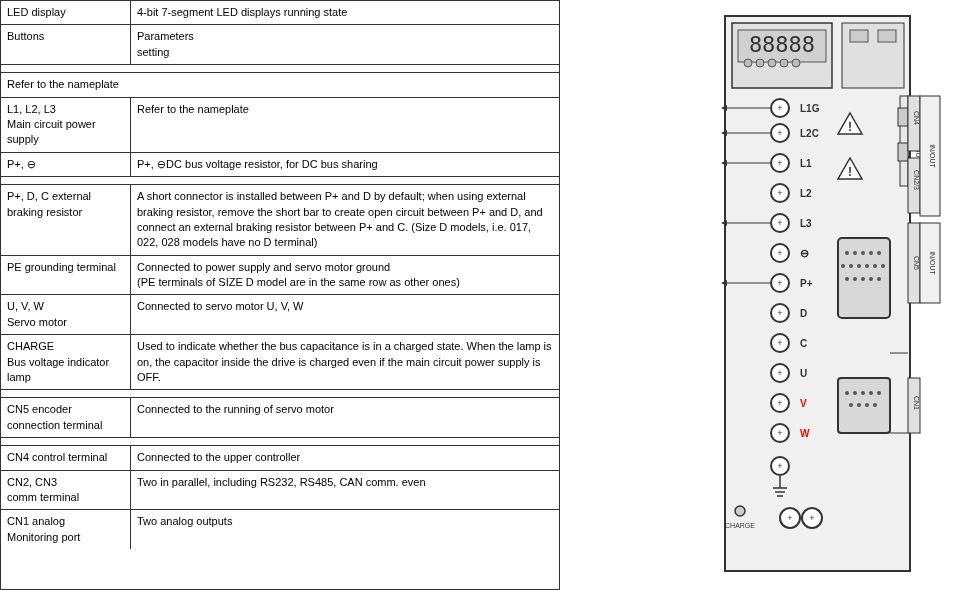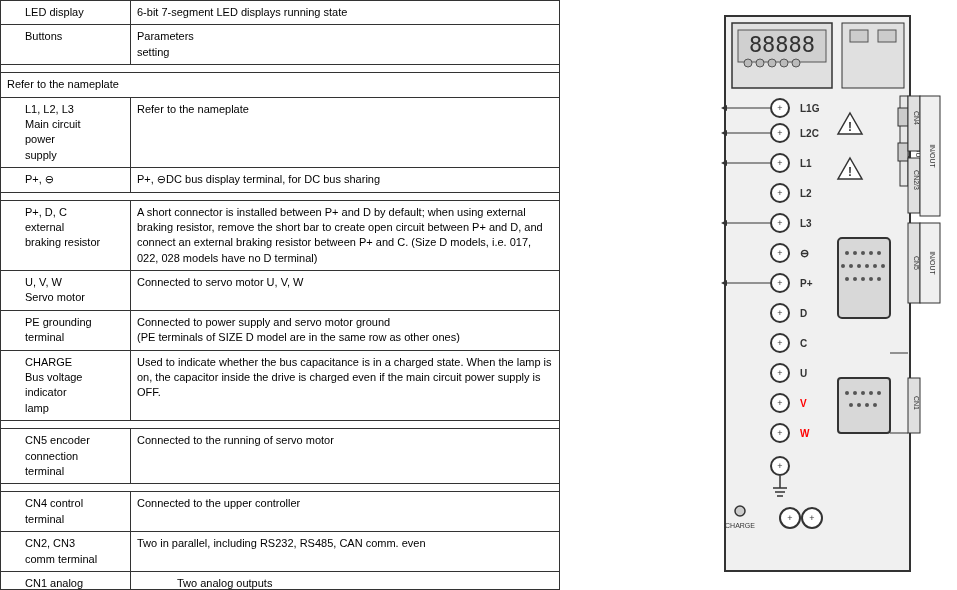--- a/index.html
+++ b/index.html
@@ -19,26 +19,25 @@
       display: flex;
       flex-direction: column;
     }
     .table-row {
       display: flex;
       flex-direction: row;
       border-bottom: 1px solid #333;
     }
     .table-row:last-child {
       border-bottom: none;
-      gap: 40px;
     }
     .cell-label {
       width: 130px;
       min-width: 130px;
-      padding: 4px 24px;
+      padding: 4px 6px;
       border-right: 1px solid #333;
       vertical-align: top;
       font-size: 11px;
       line-height: 1.4;
     }
     .cell-desc {
       flex: 1;
       padding: 4px 6px;
       font-size: 11px;
       line-height: 1.4;
@@ -70,56 +69,56 @@
       height: 575px;
     }
   </style>
 </head>
 <body>
 
 <div class="left-panel">
 
 <div class="table-row">
       <div class="cell-label">LED display</div>
-      <div class="cell-desc">6-bit 7-segment LED displays running state</div>
+      <div class="cell-desc">4-bit 7-segment LED displays running state</div>
     </div>
     <div class="table-row">
       <div class="cell-label">Buttons</div>
       <div class="cell-desc">Parameters<br>setting</div>
     </div>
     <div class="table-row section-gap" style="height: 8px; border-bottom: 1px solid rgb(51, 51, 51);">
       <div class="cell-label" style="border: none;"></div>
       <div class="cell-desc"></div>
     </div>
     <div class="table-row">
       <div class="cell-desc">Refer to the nameplate</div>
     </div>
     <div class="table-row">
       <div class="cell-label">L1, L2, L3<br>Main circuit power<br>supply</div>
       <div class="cell-desc">Refer to the nameplate</div>
     </div>
     <div class="table-row">
       <div class="cell-label">P+,    ⊖</div>
-      <div class="cell-desc">P+, ⊖DC bus display terminal, for DC bus sharing</div>
+      <div class="cell-desc">P+, ⊖DC bus voltage resistor, for DC bus sharing</div>
     </div>
     <div class="table-row section-gap" style="height: 8px; border-bottom: 1px solid rgb(51, 51, 51);">
       <div class="cell-label" style="border: none;"></div>
       <div class="cell-desc"></div>
     </div>
     <div class="table-row">
       <div class="cell-label">P+, D, C external<br>braking resistor</div>
       <div class="cell-desc">A short connector is installed between P+ and D by default; when using external braking resistor, remove the short bar to create open circuit between P+ and D, and connect an external braking resistor between P+ and C. (Size D models, i.e. 017, 022, 028 models have no D terminal)</div>
     </div>
     <div class="table-row">
+      <div class="cell-label">PE grounding terminal</div>
+      <div class="cell-desc">Connected to power supply and servo motor ground<br>(PE terminals of SIZE D model are in the same row as other ones)</div>
+    </div>
+    <div class="table-row">
       <div class="cell-label">U, V, W<br>Servo motor</div>
       <div class="cell-desc">Connected to servo motor U, V, W</div>
-    </div>
-    <div class="table-row">
-      <div class="cell-label">PE grounding terminal</div>
-      <div class="cell-desc">Connected to power supply and servo motor ground<br>(PE terminals of SIZE D model are in the same row as other ones)</div>
     </div>
     <div class="table-row">
       <div class="cell-label">CHARGE<br>Bus voltage indicator<br>lamp</div>
       <div class="cell-desc">Used to indicate whether the bus capacitance is in a charged state. When the lamp is on, the capacitor inside the drive is charged even if the main circuit power supply is OFF.</div>
     </div>
     <div class="table-row section-gap" style="height: 8px; border-bottom: 1px solid rgb(51, 51, 51);">
       <div class="cell-label" style="border: none;"></div>
       <div class="cell-desc"></div>
     </div>
     <div class="table-row">

